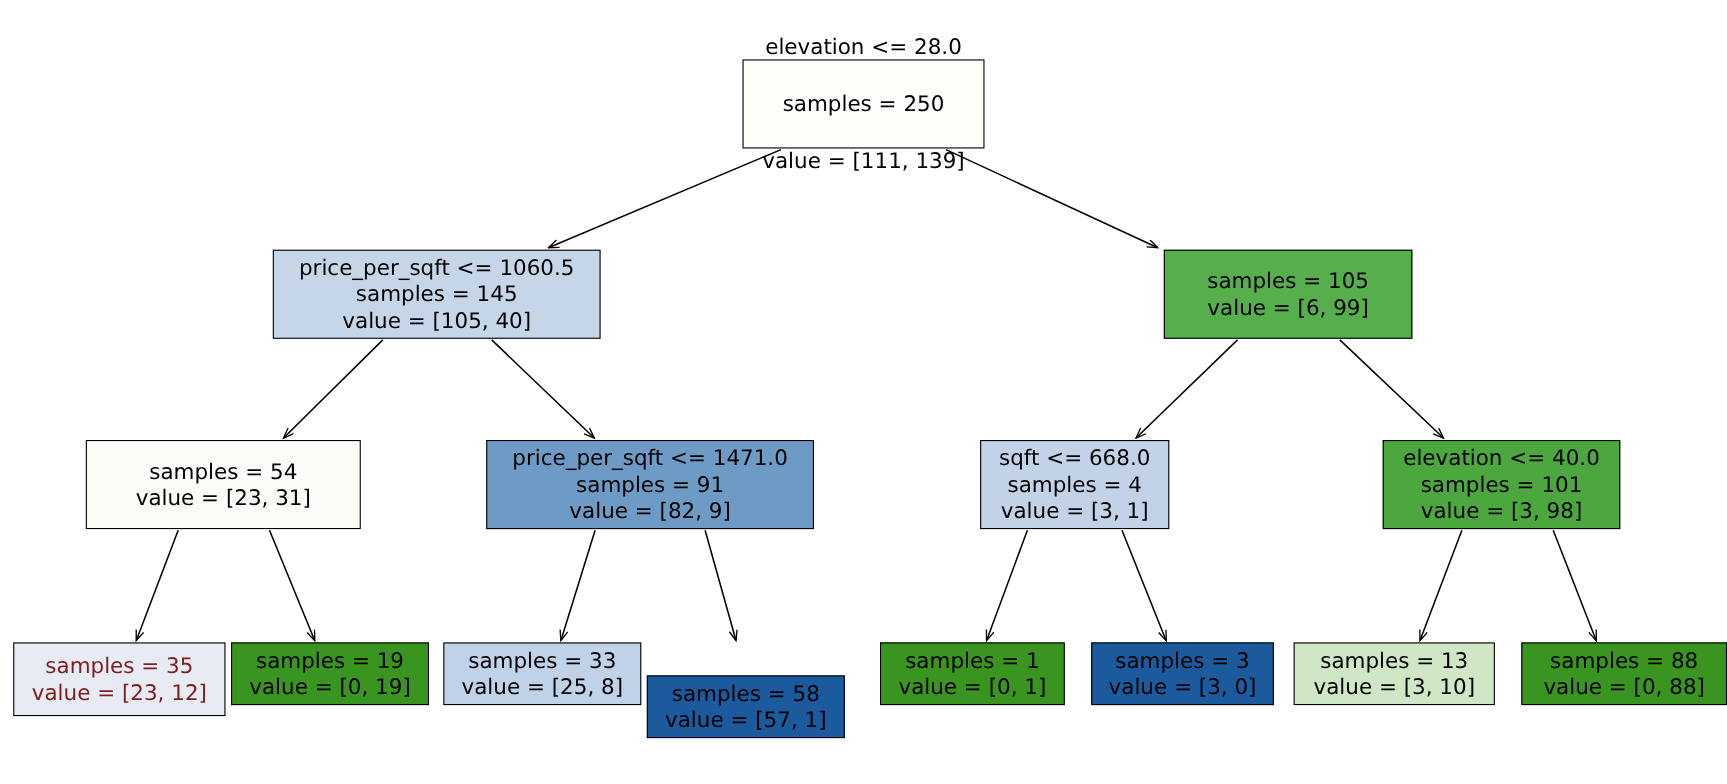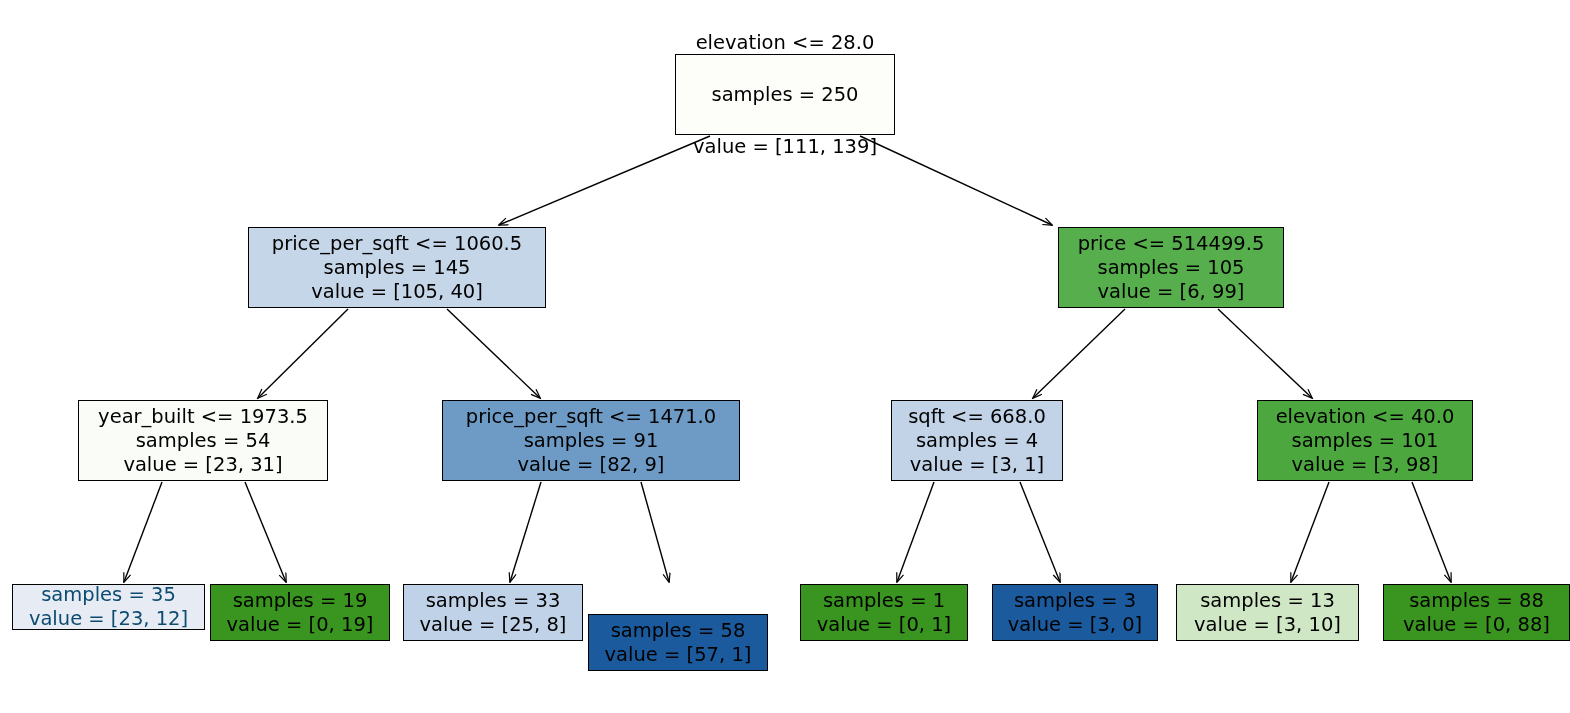--- a/index.html
+++ b/index.html
@@ -75,45 +75,43 @@
         <span class="node-line">elevation &lt;= 28.0</span>
         <span class="node-line">samples = 250</span>
         <span class="node-line">value = [111, 139]</span>
       </div>
       <div class="tree-node" style="left: 248px; top: 227px; width: 298px; height: 81px; background: rgb(198, 214, 233); border-color: rgb(0, 0, 0); color: rgb(0, 0, 0);">
         <span class="node-line">price_per_sqft &lt;= 1060.5</span>
         <span class="node-line">samples = 145</span>
         <span class="node-line">value = [105, 40]</span>
       </div>
       <div class="tree-node" style="left: 1058px; top: 227px; width: 226px; height: 81px; background: rgb(87, 174, 76); border-color: rgb(0, 0, 0); color: rgb(0, 0, 0);">
-        <span class="node-line">price &lt;= 514499.5</span>
         <span class="node-line">samples = 105</span>
         <span class="node-line">value = [6, 99]</span>
       </div>
       <div class="tree-node" style="left: 78px; top: 400px; width: 250px; height: 81px; background: rgb(250, 253, 247); border-color: rgb(0, 0, 0); color: rgb(0, 0, 0);">
-        <span class="node-line">year_built &lt;= 1973.5</span>
         <span class="node-line">samples = 54</span>
         <span class="node-line">value = [23, 31]</span>
       </div>
       <div class="tree-node" style="left: 442px; top: 400px; width: 298px; height: 81px; background: rgb(110, 155, 197); border-color: rgb(0, 0, 0); color: rgb(0, 0, 0);">
         <span class="node-line">price_per_sqft &lt;= 1471.0</span>
         <span class="node-line">samples = 91</span>
         <span class="node-line">value = [82, 9]</span>
       </div>
       <div class="tree-node" style="left: 891px; top: 400px; width: 172px; height: 81px; background: rgb(194, 211, 232); border-color: rgb(0, 0, 0); color: rgb(0, 0, 0);">
         <span class="node-line">sqft &lt;= 668.0</span>
         <span class="node-line">samples = 4</span>
         <span class="node-line">value = [3, 1]</span>
       </div>
       <div class="tree-node" style="left: 1257px; top: 400px; width: 216px; height: 81px; background: rgb(76, 167, 63); border-color: rgb(0, 0, 0); color: rgb(0, 0, 0);">
         <span class="node-line">elevation &lt;= 40.0</span>
         <span class="node-line">samples = 101</span>
         <span class="node-line">value = [3, 98]</span>
       </div>
-      <div class="tree-node" style="left: 12px; top: 584px; width: 193px; height: 46px; background: rgb(230, 235, 244); border-color: rgb(0, 0, 0); color: #0c4a6e;">
+      <div class="tree-node" style="left: 12px; top: 584px; width: 193px; height: 67px; background: rgb(230, 235, 244); border-color: rgb(0, 0, 0); color: #7f1d1d;">
         <span class="node-line">samples = 35</span>
         <span class="node-line">value = [23, 12]</span>
       </div>
       <div class="tree-node" style="left: 210px; top: 584px; width: 180px; height: 57px; background: rgb(57, 148, 32); border-color: rgb(0, 0, 0); color: rgb(0, 0, 0);">
         <span class="node-line">samples = 19</span>
         <span class="node-line">value = [0, 19]</span>
       </div>
       <div class="tree-node" style="left: 403px; top: 584px; width: 180px; height: 57px; background: rgb(192, 210, 231); border-color: rgb(0, 0, 0); color: rgb(0, 0, 0);">
         <span class="node-line">samples = 33</span>
         <span class="node-line">value = [25, 8]</span>

